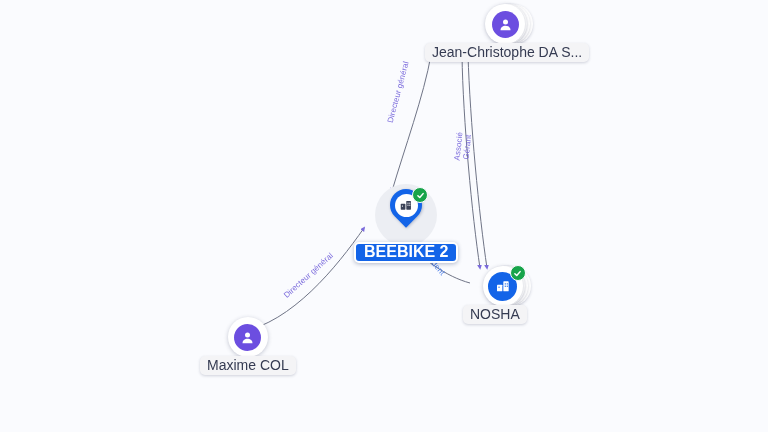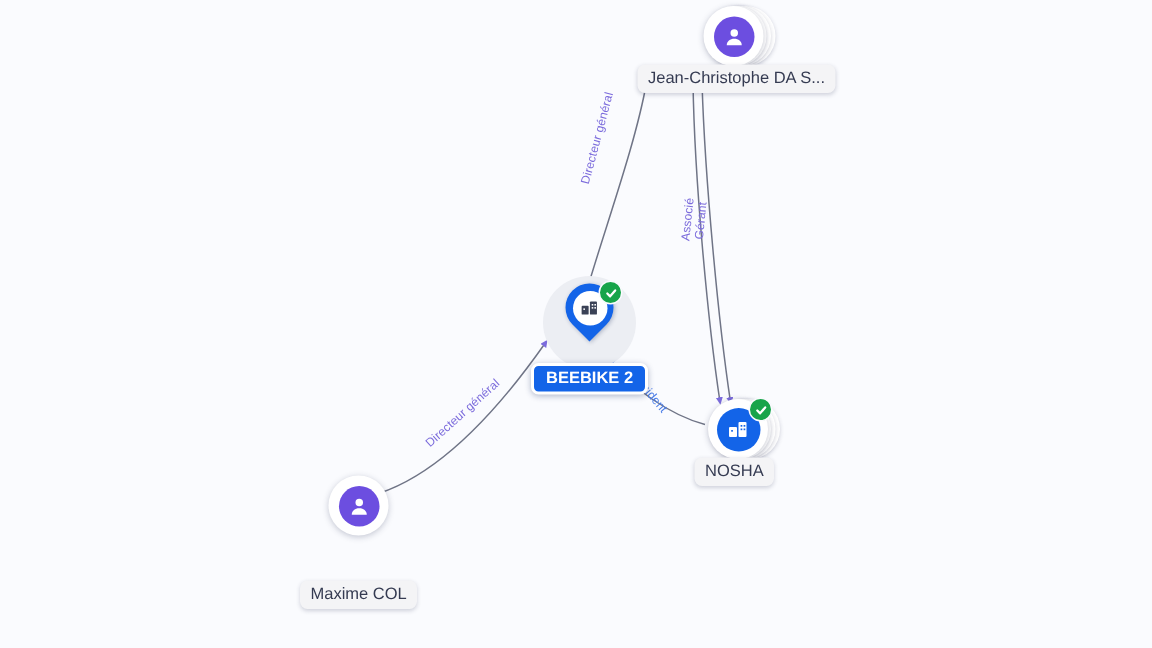--- a/index.html
+++ b/index.html
@@ -146,36 +146,36 @@
     display: flex;
     align-items: center;
     justify-content: center;
   }
 
   
   .node-label {
     margin-top: -4px;
     padding: 3px 7px 4px 7px;
     border-radius: 5px;
-    font-size: 11px;
+    font-size: 14px;
     line-height: 12px;
     white-space: nowrap;
     position: relative;
     z-index: 8;
   }
   .node-label.plain {
     background: #f4f4f6;
     color: #353b52;
     box-shadow: 0 1px 3px rgba(40,45,80,.2);
   }
   .node-label.primary {
     background: #1364e8;
     color: #ffffff;
     font-weight: bold;
-    font-size: 11px;
+    font-size: 16px;
     border: 2px solid #ffffff;
     box-shadow: 0 1px 4px rgba(20,40,90,.32);
     padding: 2px 8px 3px 8px;
   }
 
   
   .edge-label {
     position: absolute;
     font-size: 8px;
     line-height: 9px;
@@ -282,21 +282,21 @@
       </div>
       <div class="check-badge" style="left:27px; top:0px;">
         <svg width="9" height="9" viewBox="0 0 24 24" fill="none" stroke="#ffffff" stroke-width="4" stroke-linecap="round" stroke-linejoin="round">
           <path d="M5 12.5 L10 17.5 L19 7"></path>
         </svg>
       </div>
     </div>
     <div class="node-label plain">NOSHA</div>
   </div>
 
-  <div class="node" style="left:200px; top:316px;gap:31px;">
+  <div class="node" style="left:200px; top:316px;">
     <div class="stack-wrap" style="width:40px;">
       <div class="avatar-disc">
         <div class="avatar-inner">
           <svg width="15" height="15" viewBox="0 0 24 24" fill="#ffffff">
             <circle cx="12" cy="8" r="4"></circle>
             <path d="M4 21c0-4.4 3.6-7 8-7s8 2.6 8 7z"></path>
           </svg>
         </div>
       </div>
     </div>

